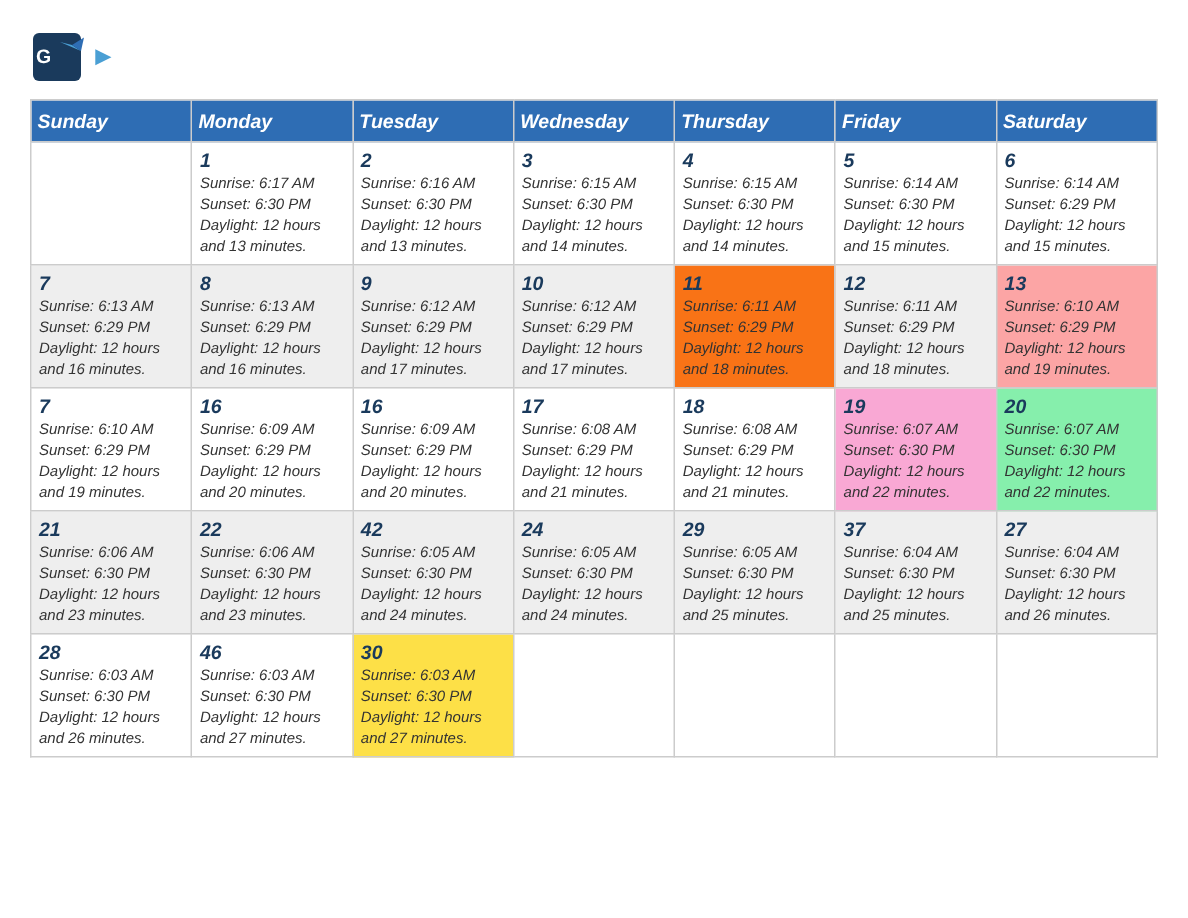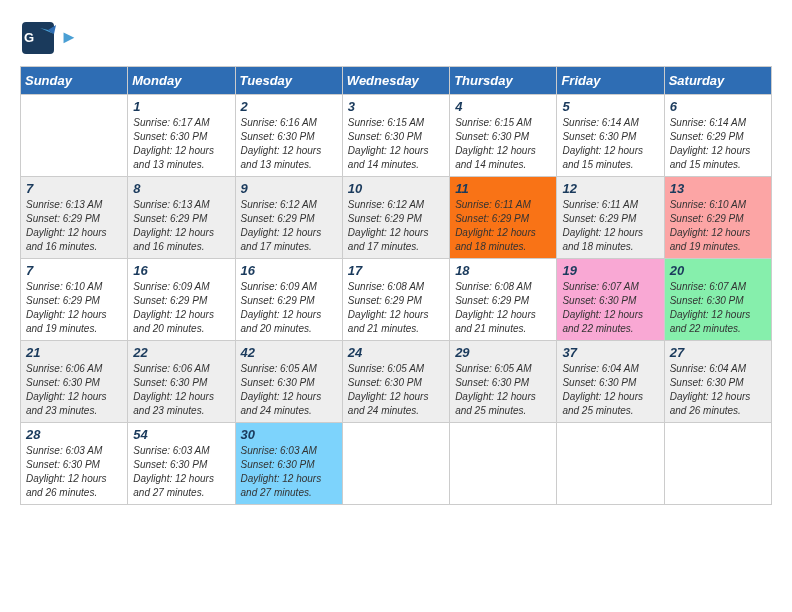--- a/index.html
+++ b/index.html
@@ -315,27 +315,27 @@
       </tr>
       <tr>
         <td style="background: rgb(255, 255, 255); margin-top: 19px;">
           <span class="day-number">28</span>
           <div class="day-info" style="white-space: pre-line;">Sunrise: 6:03 AM
 Sunset: 6:30 PM
 Daylight: 12 hours
 and 26 minutes.</div>
         </td>
         <td style="background: rgb(255, 255, 255);">
-          <span class="day-number">54</span>
+          <span class="day-number">46</span>
           <div class="day-info" style="white-space: pre-line;">Sunrise: 6:03 AM
 Sunset: 6:30 PM
 Daylight: 12 hours
 and 27 minutes.</div>
         </td>
-        <td style="background: #7dd3fc;">
+        <td style="background: #fde047;">
           <span class="day-number">30</span>
           <div class="day-info" style="white-space: pre-line;">Sunrise: 6:03 AM
 Sunset: 6:30 PM
 Daylight: 12 hours
 and 27 minutes.</div>
         </td>
         <td class="empty-cell"></td>
         <td class="empty-cell"></td>
         <td class="empty-cell"></td>
         <td class="empty-cell"></td>

